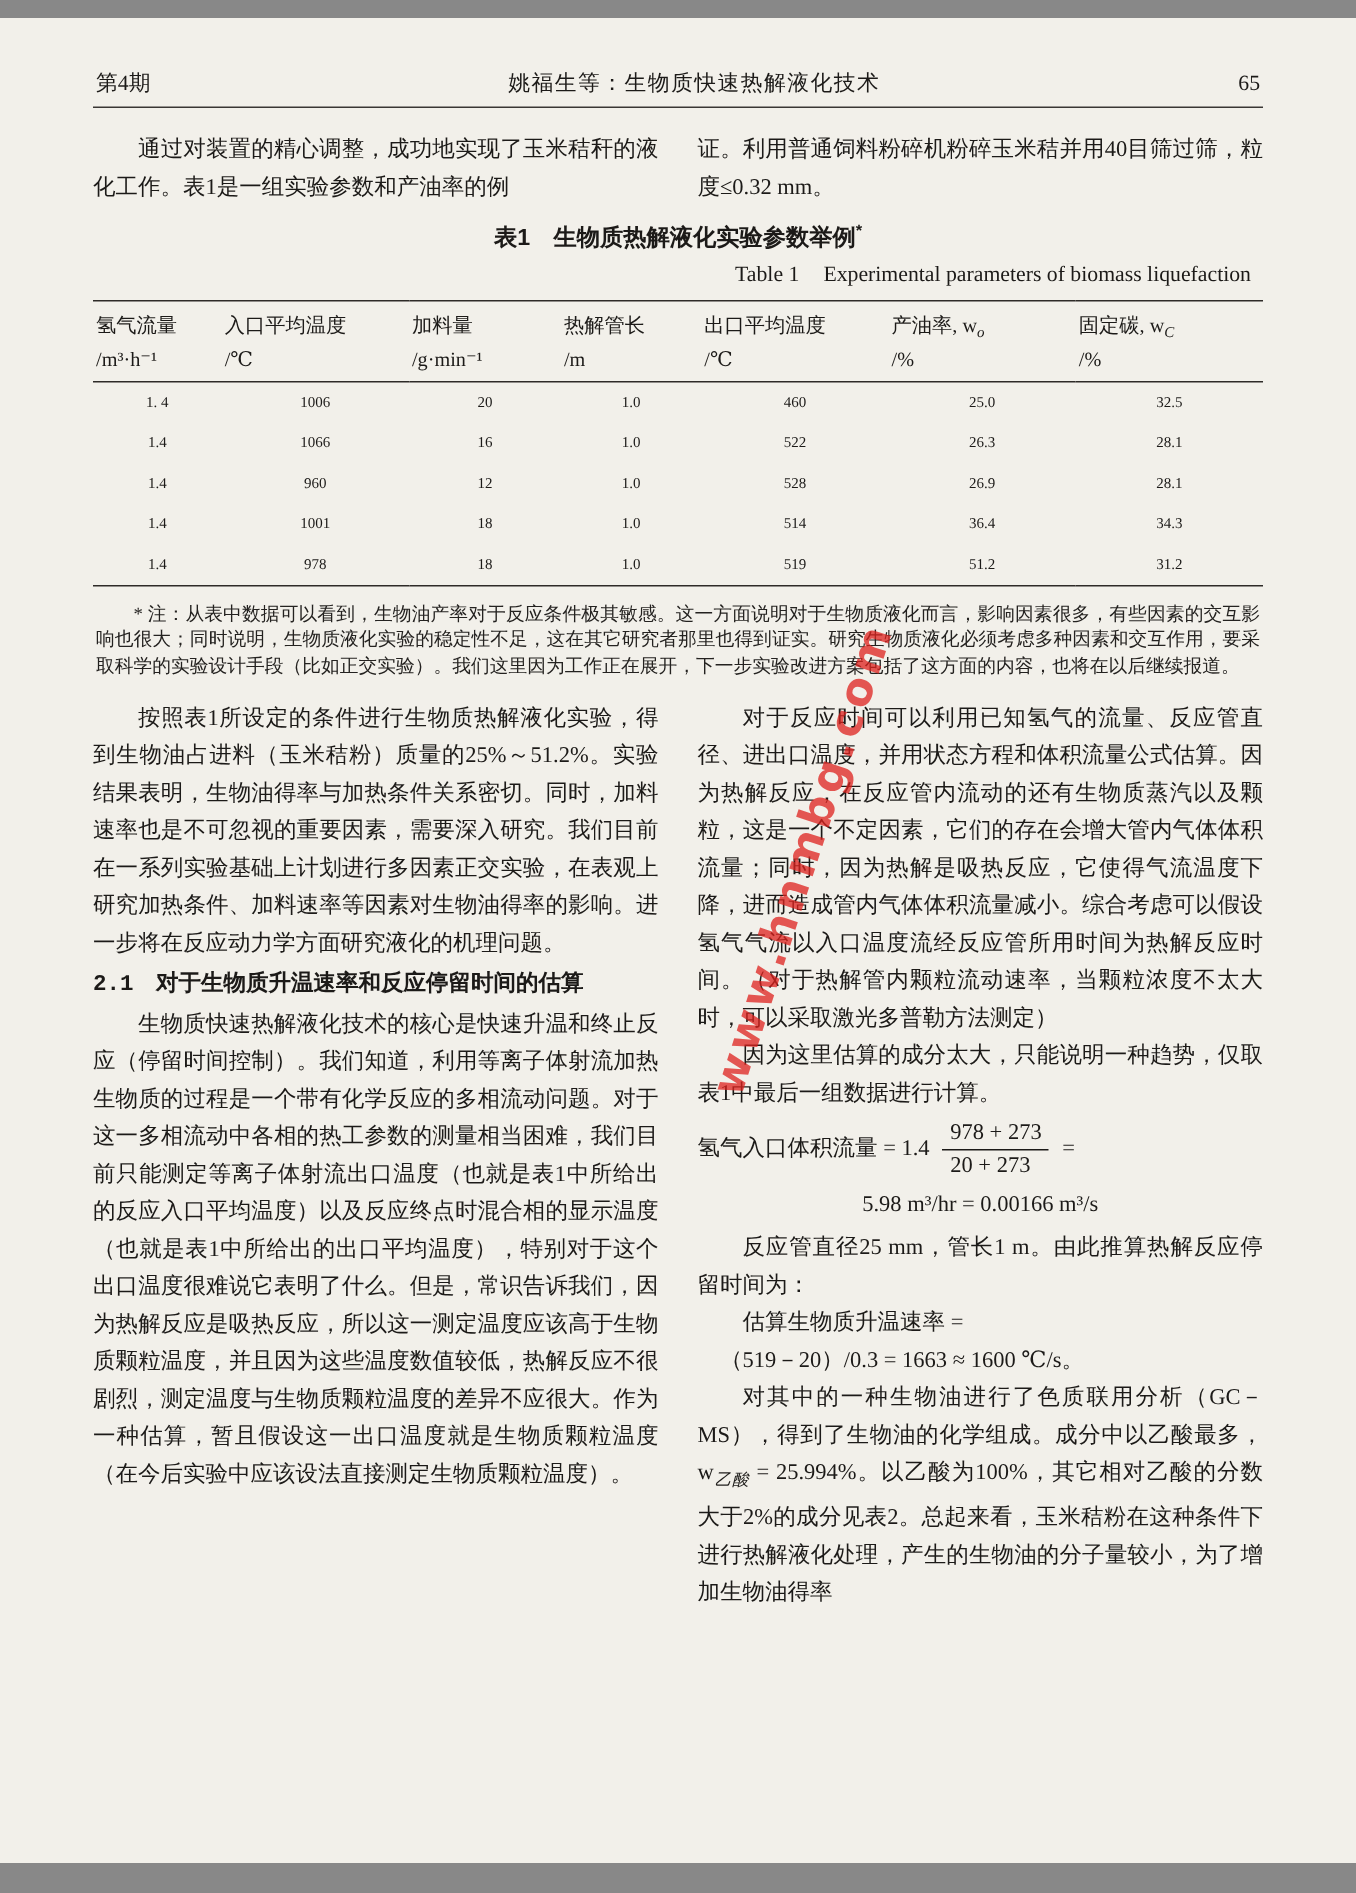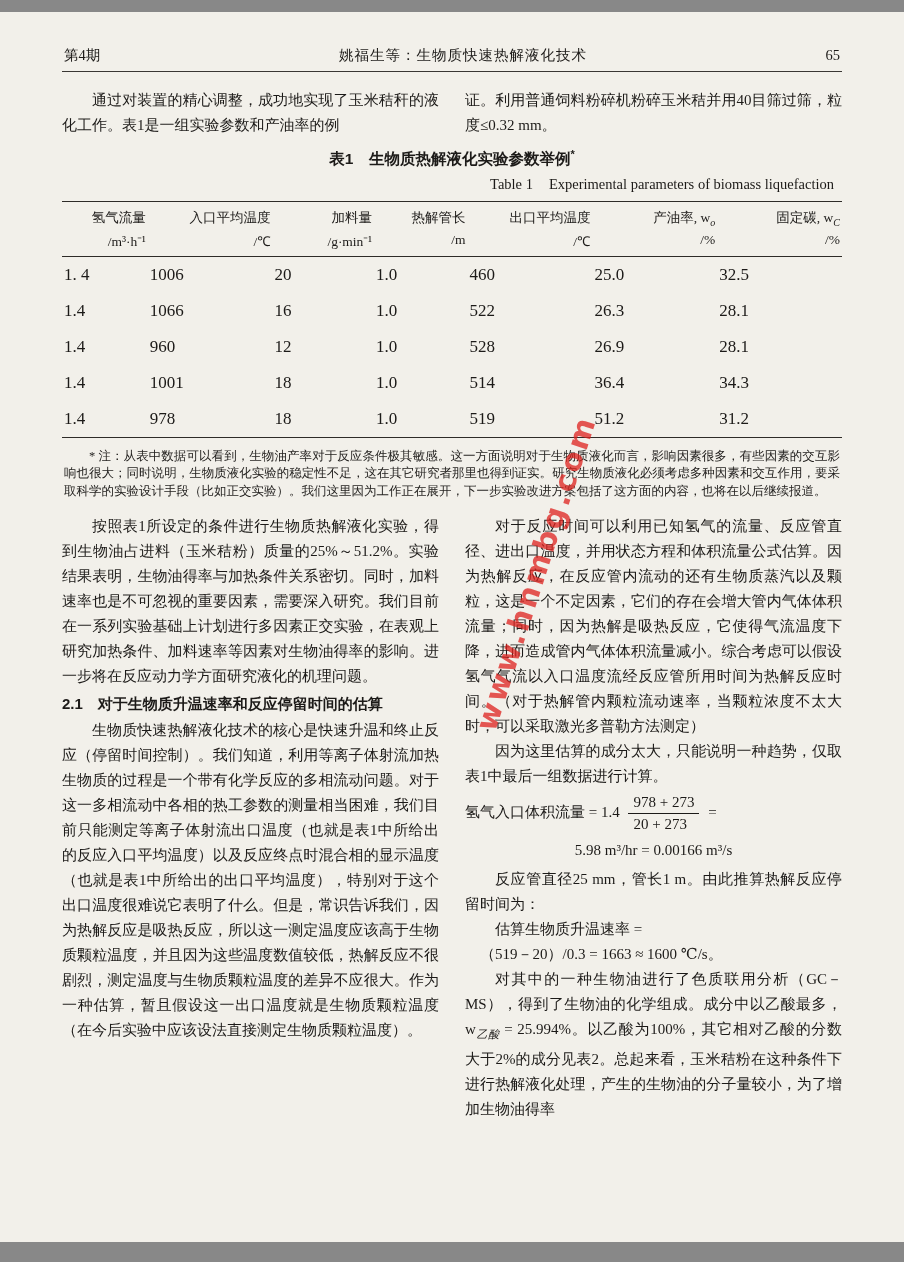--- a/index.html
+++ b/index.html
@@ -28,31 +28,31 @@
   .cap-zh{text-align:center;font-weight:bold;font-size:15.5px;margin-top:10px;
     font-family:"Liberation Sans","DejaVu Sans",sans-serif;}
   .cap-zh sup{font-size:11px;}
   .cap-en{text-align:right;font-size:14.5px;margin:6px 0 8px 0;}
   .cap-en span{margin:0 8px;}
   
   table.exp{width:100%;border-collapse:collapse;table-layout:fixed;
     border-top:1.8px solid #2e2b28;border-bottom:1.8px solid #2e2b28;
     font-size:13.5px;}
   table.exp thead tr{border-bottom:1px solid #2e2b28;}
-  table.exp th{font-weight:normal;padding:7px 2px 6px 2px;text-align:right;vertical-align:top;font-family:Liberation Serif, serif;}
+  table.exp th{font-weight:normal;padding:7px 2px 6px 2px;text-align:left;vertical-align:top;}
   table.exp th .th-name{white-space:nowrap;}
   table.exp th .th-unit{margin-top:4px;}
   table.exp th sub{font-style:italic;font-size:10px;}
-  table.exp td{text-align:left;padding:8px 2px;font-size:17px;}
+  table.exp td{text-align:center;padding:8px 2px;font-size:10px;}
   
   .footnote{font-size:12.5px;line-height:17.5px;text-align:justify;
     text-indent:2em;margin:10px 2px 14px 2px;color:#242220;}
   
   .bodycols{font-size:15px;line-height:25px;text-align:justify;}
-  .sec-head{font-weight:bold;font-family:Liberation Sans, sans-serif;
+  .sec-head{font-weight:bold;font-family:Liberation Mono, monospace;
     font-size:15px;margin:2px 0;}
   
   .formula{text-indent:0;margin:4px 0;text-align:left;}
   .formula.center{text-align:center;}
   .frac{display:inline-block;vertical-align:middle;text-align:left;margin:0 5px;line-height:1.25;}
   .frac .num{display:block;padding:0 5px 1px 5px;border-bottom:1.2px solid #1c1a18;}
   .frac .den{display:block;padding:1px 5px 0 5px;}
   .var-sub{font-style:italic;font-size:11px;}
   .ital{font-style:italic;}
   

